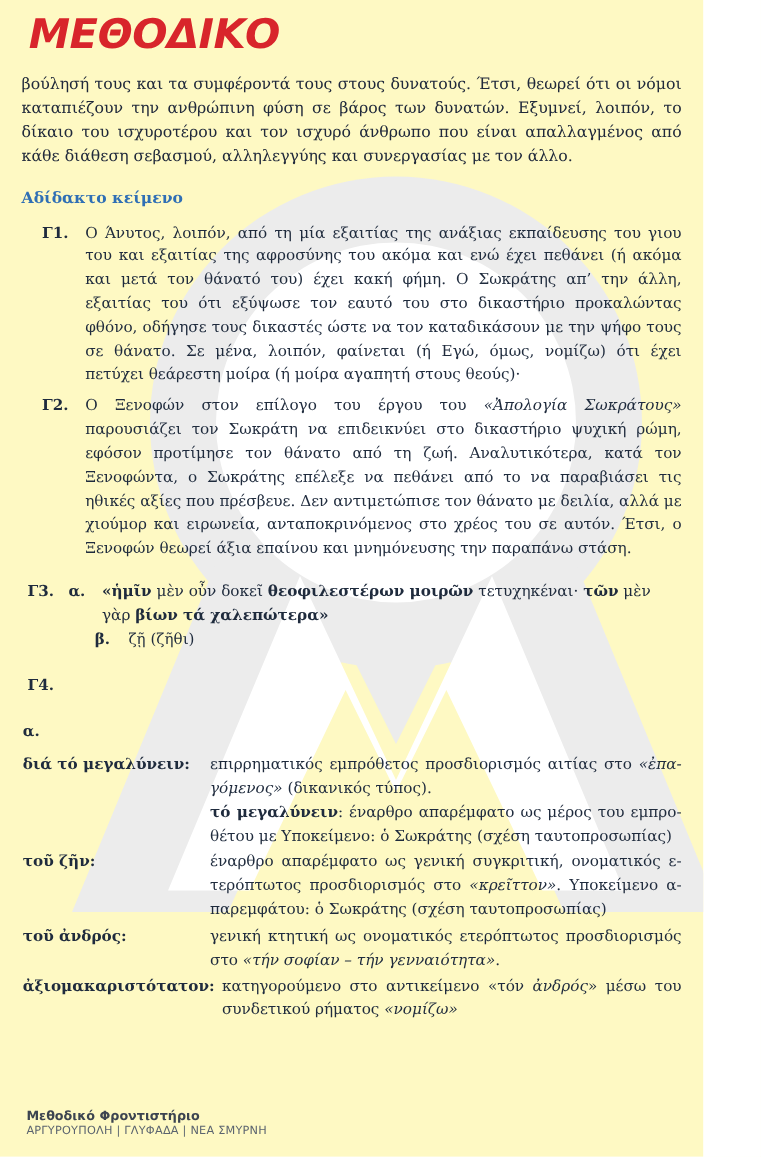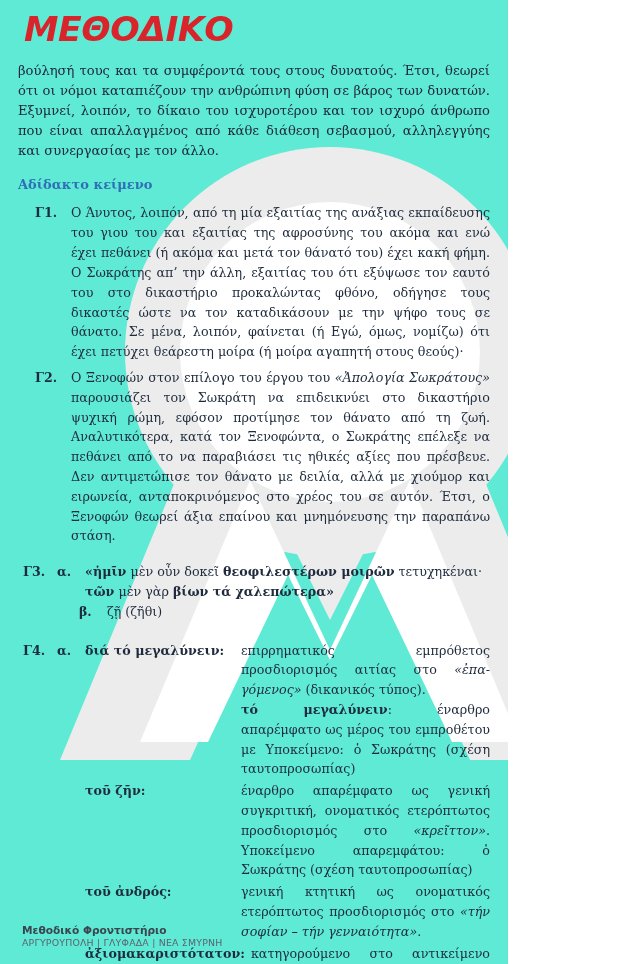--- a/index.html
+++ b/index.html
@@ -7,24 +7,24 @@
     margin: 0;
     padding: 0;
     background: #ffffff;
   }
   body {
     font-family: "DejaVu Serif", "Liberation Serif", serif;
     color: #1f2b3d;
   }
   .page {
     position: relative;
-    width: 508px;
+    width: 586px;
     height: 964px;
     overflow: hidden;
-    background: #5eead4;
+    background: #fef9c3;
   }
 
   
   .watermark {
     position: absolute;
     left: 0; top: 0;
     width: 634px; height: 964px;
     pointer-events: none;
     z-index: 0;
   }
@@ -243,21 +243,21 @@
     </div>
 
     <div class="qrow qrow-sub" style="padding-top:0;">
       <div class="qlabel"></div>
       <div class="sublabel indent">β.</div>
       <div class="g3-body plainlist" id="g3-beta-lines">
           <div>ζῇ (ζῆθι)</div>
         </div>
     </div>
 
-    <div class="qrow qrow-sub" style="padding-top:18px;">
+    <div class="qrow qrow-sub" style="padding-top:18px;flex-direction:column;">
       <div class="qlabel">Γ4.</div>
       <div class="sublabel">α.</div>
       <div class="lemma-table" id="g4-entries">
           <div class="lemma-row">
             <div class="lemma">διά τό μεγαλύνειν:</div>
             <div class="expl"><span>επιρρηματικός εμπρόθετος προσδιορισμός αιτίας στο </span><i>«ἐπα­γόμενος»</i><span> (δικανικός τύπος).</span><span class="cont"><b>τό μεγαλύνειν</b><span>: έναρθρο απαρέμφατο ως μέρος του εμπρο­θέτου με Υποκείμενο: ὁ Σωκράτης (σχέση ταυτοπροσω­πίας)</span></span></div>
           </div>
           <div class="lemma-row">
             <div class="lemma">τοῦ ζῆν:</div>
             <div class="expl"><span> έναρθρο απαρέμφατο ως γενική συγκριτική, ονοματικός ε­τερόπτωτος προσδιορισμός  στο </span><i>«κρεῖττον»</i><span>. Υποκείμενο α­παρεμφάτου: ὁ Σωκράτης (σχέση ταυτοπροσωπίας)</span></div>

